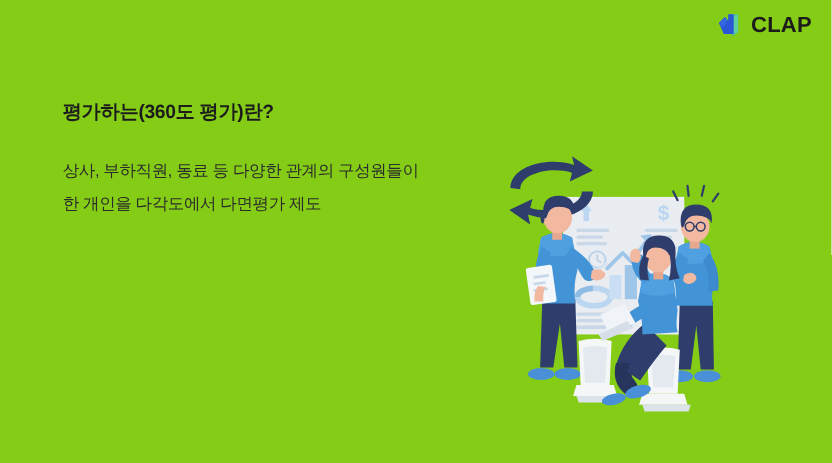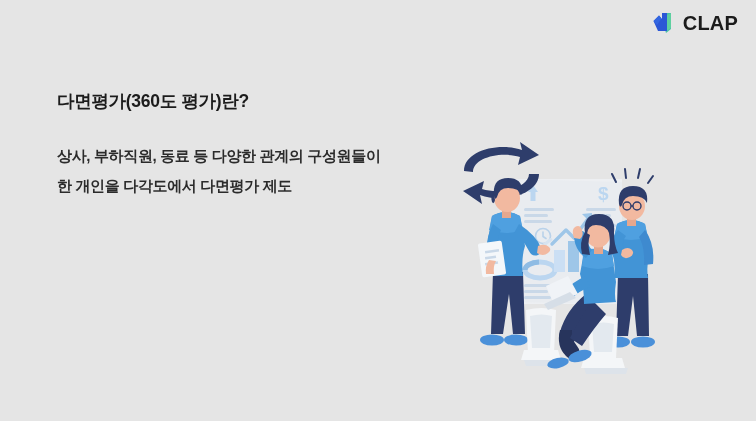--- a/index.html
+++ b/index.html
@@ -9,21 +9,21 @@
     background: #ffffff;
   }
   body {
     font-family: "Liberation Sans", "DejaVu Sans", sans-serif;
     -webkit-font-smoothing: antialiased;
   }
   #slide {
     position: relative;
     width: 756px;
     height: 421px;
-    background: #e5e5e5;
+    background: #84cc16;
     overflow: hidden;
   }
 
   
   .brand {
     position: absolute;
     top: 11px;
     right: 18px;
     display: flex;
     align-items: center;
@@ -53,21 +53,21 @@
     color: #1c1c1c;
     letter-spacing: -0.3px;
     line-height: 1.3;
     white-space: nowrap;
   }
   .body-copy {
     position: absolute;
     left: 57px;
     top: 141px;
     font-size: 15px;
-    font-weight: 700;
+    font-weight: 400;
     color: #2b2b2b;
     letter-spacing: -0.35px;
     line-height: 30px;
   }
   .body-copy .line {
     display: block;
     white-space: nowrap;
   }
 
   
@@ -92,21 +92,21 @@
   <div class="brand">
     <svg class="brand-mark" viewBox="0 0 50 48" aria-hidden="true">
       <path d="M26 4 L40 4 L40 36 L30 44 L26 30 Z" fill="#4BC0A8"></path>
       <path d="M30 10 L40 4 L40 34 L30 41 Z" fill="#5ED0A0"></path>
       <path d="M5 20 L16 9 L22 16 L22 4 L32 4 L32 40 L14 40 Z" fill="#2B57D6"></path>
       <path d="M5 20 L16 9 L21 15 L12 28 Z" fill="#3366E0"></path>
     </svg>
     <span class="brand-word">CLAP</span>
   </div>
 
-  <h1 class="headline">다면평가(360도 평가)란?</h1>
+  <h1 class="headline">평가하는(360도 평가)란?</h1>
 
   <div class="body-copy">
     <span class="line">상사, 부하직원, 동료 등 다양한 관계의 구성원들이</span>
     <span class="line">한 개인을 다각도에서 다면평가 제도</span>
   </div>
 
   <div class="illustration">
     <svg viewBox="0 0 250 256" aria-hidden="true">
 
       <g>

